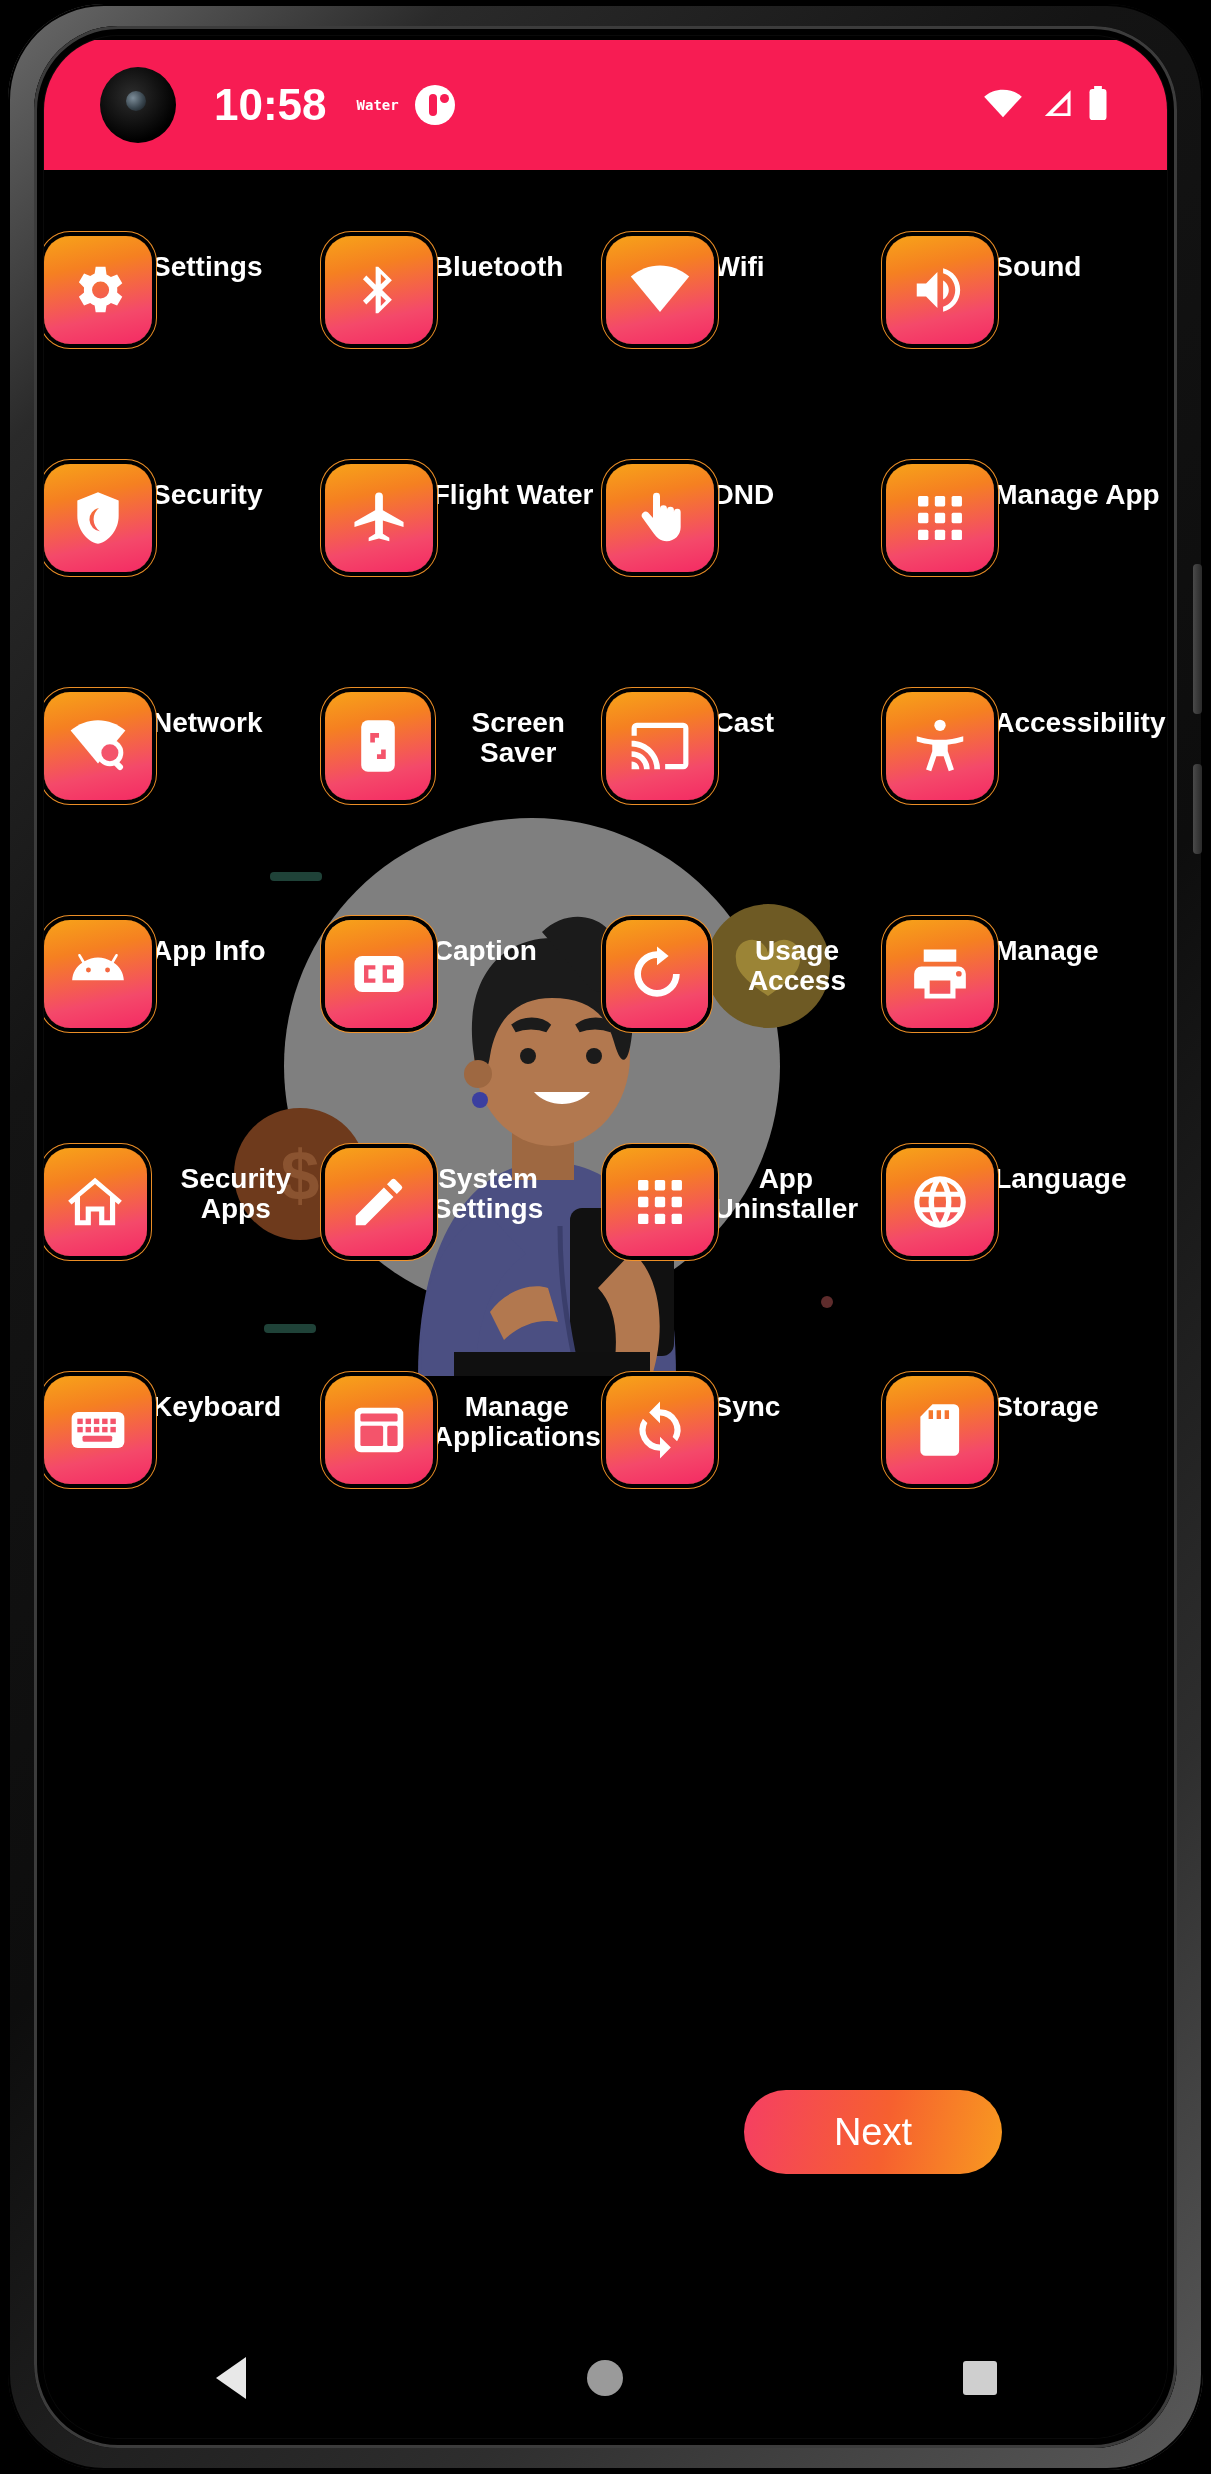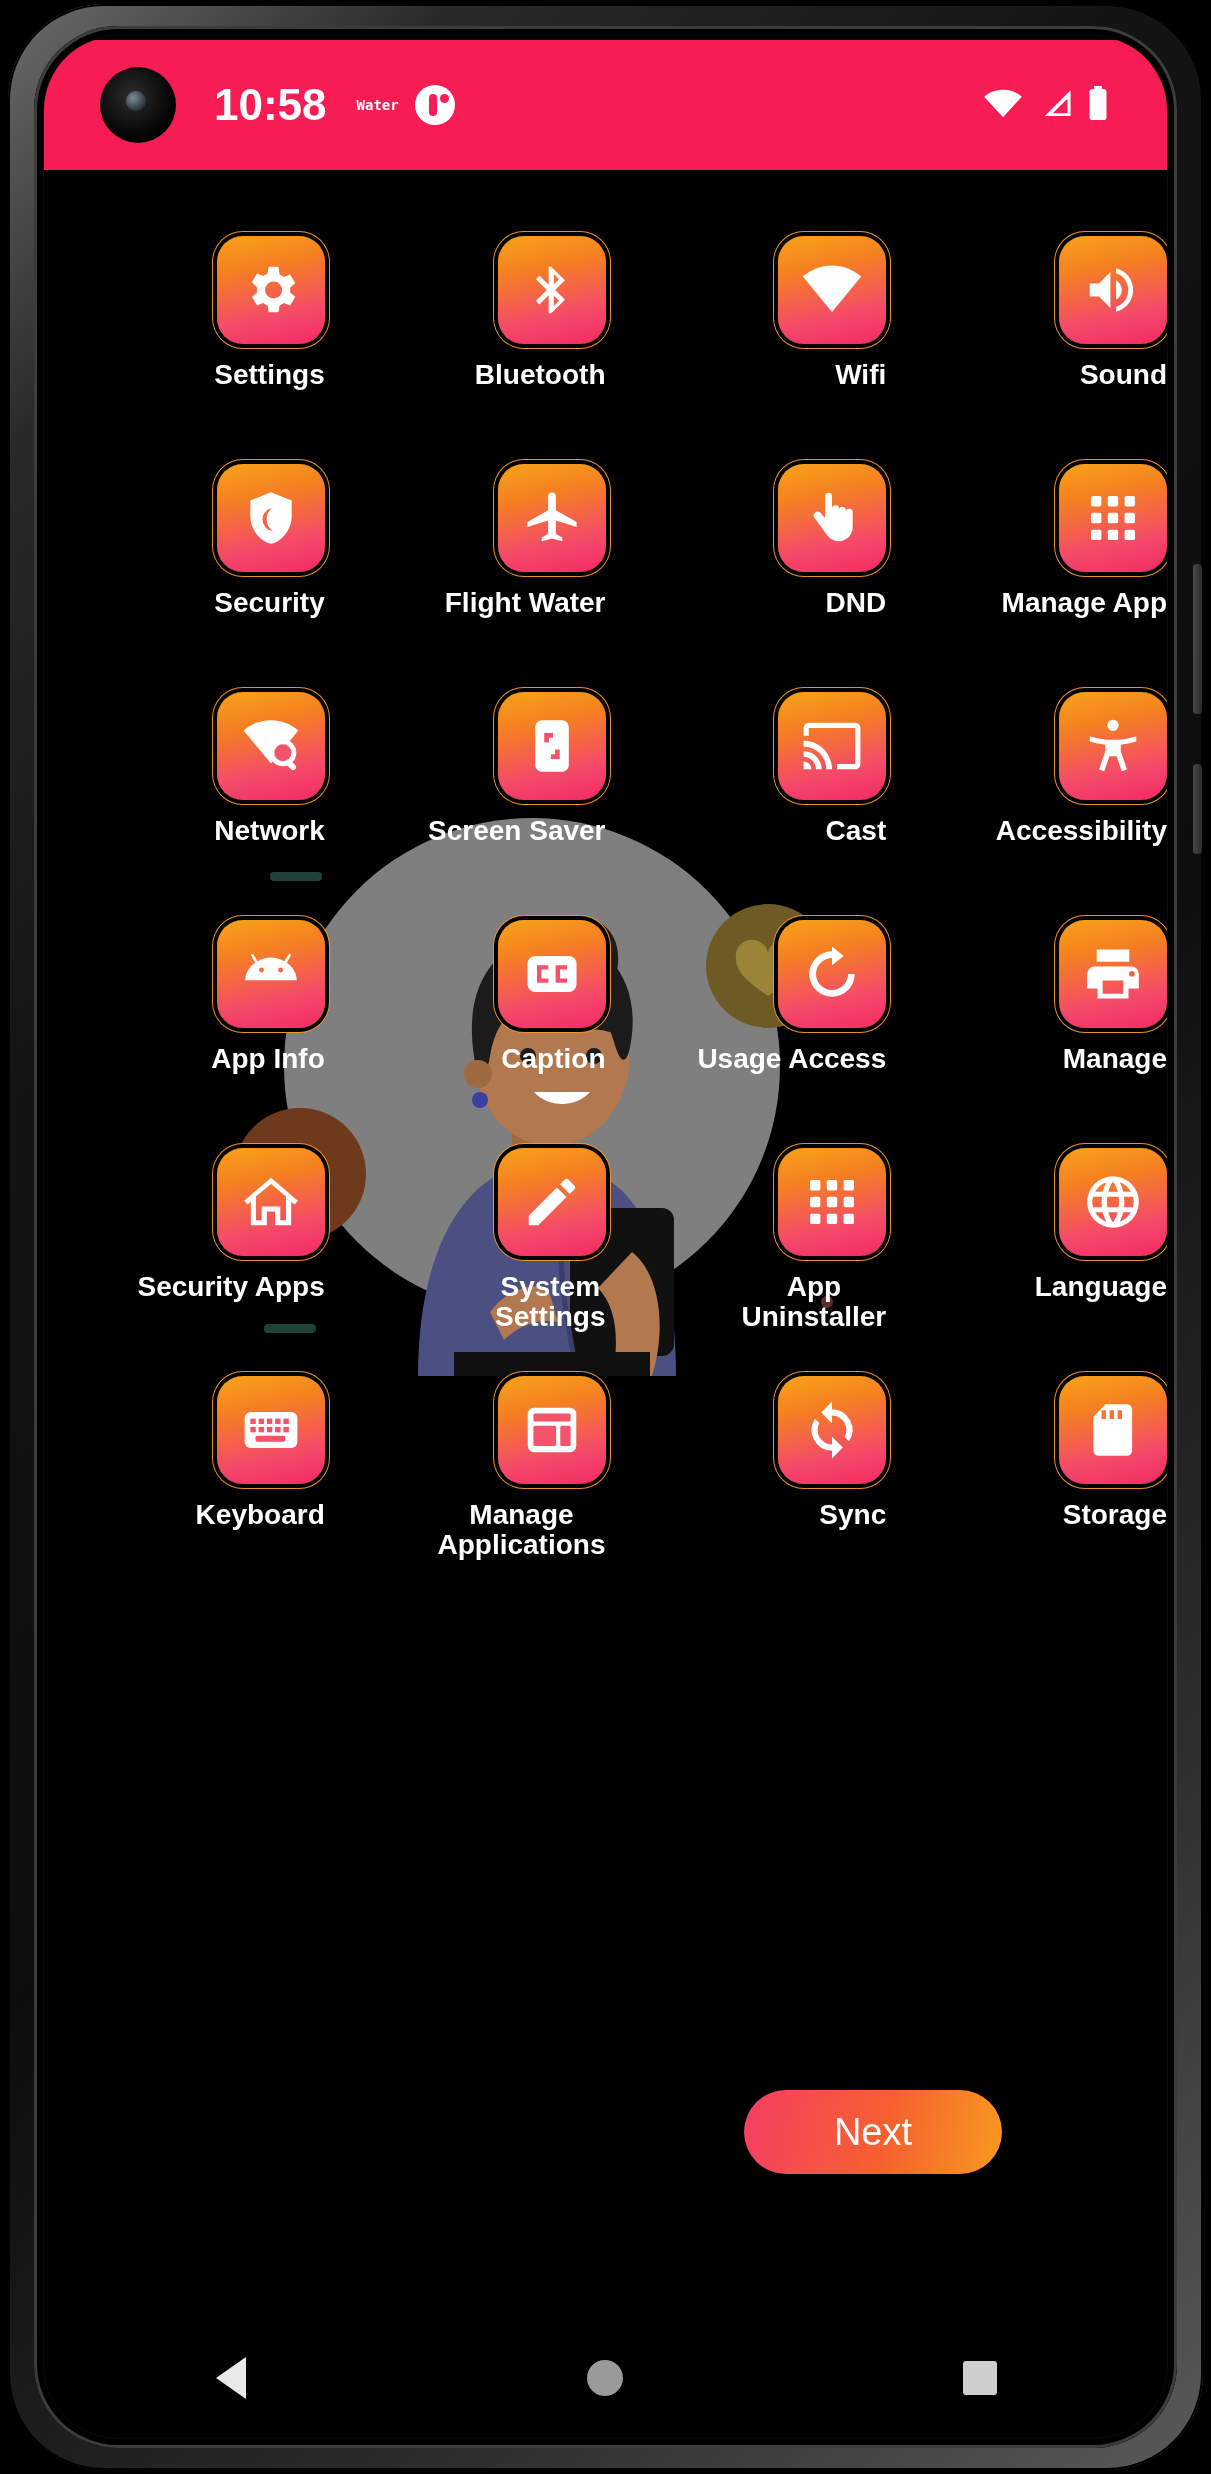--- a/index.html
+++ b/index.html
@@ -100,22 +100,22 @@
     position: absolute;
     left: 0; top: 200px;
     width: 1123px;
     display: grid;
     grid-template-columns: repeat(4, 1fr);
     row-gap: 0px;
     z-index: 4;
   }
   .app-cell {
     height: 228px;
-    display: flex; flex-direction: column;
-    align-items: flex-end;
+    display: flex; flex-direction: row;
+    align-items: flex-start;
   }
   .tile {
     width: 108px; height: 108px;
     border-radius: 26px;
     background: linear-gradient(168deg, #f7a319 0%, #f58021 30%, #f4496a 72%, #f42a63 100%);
     position: relative;
     display: flex; align-items: center; justify-content: center;
     box-shadow:
       0 0 0 4px #000,
       0 0 0 5px rgba(248,150,40,0.95);

